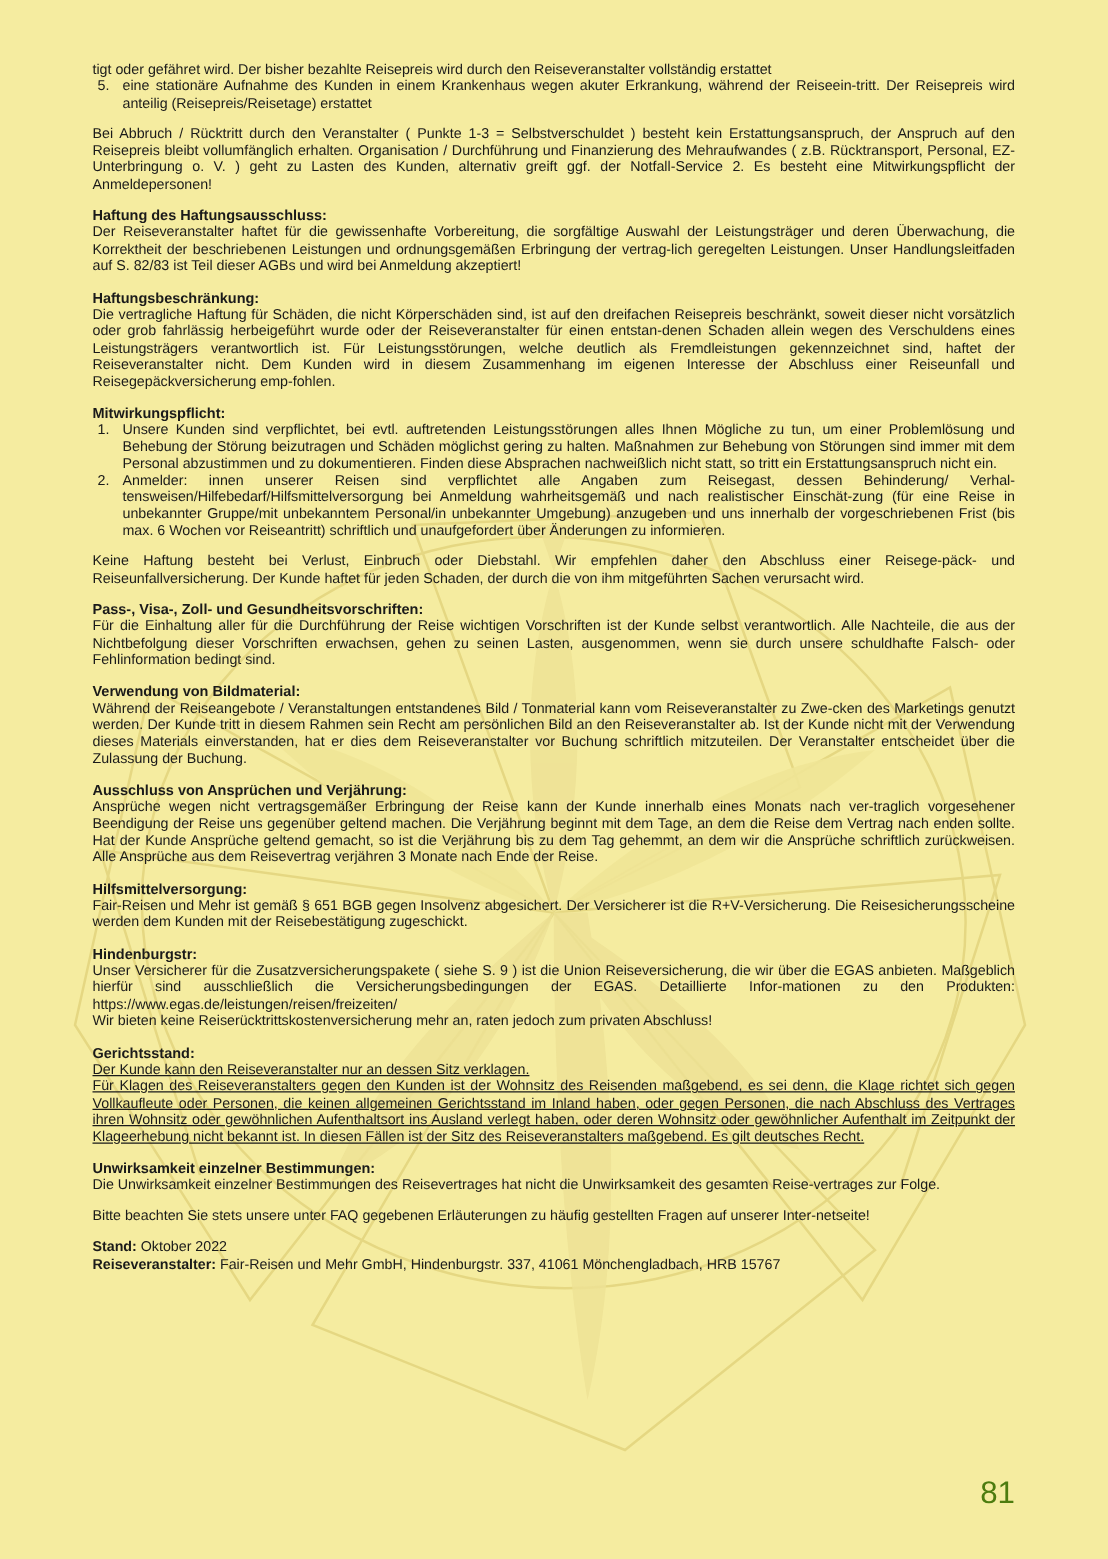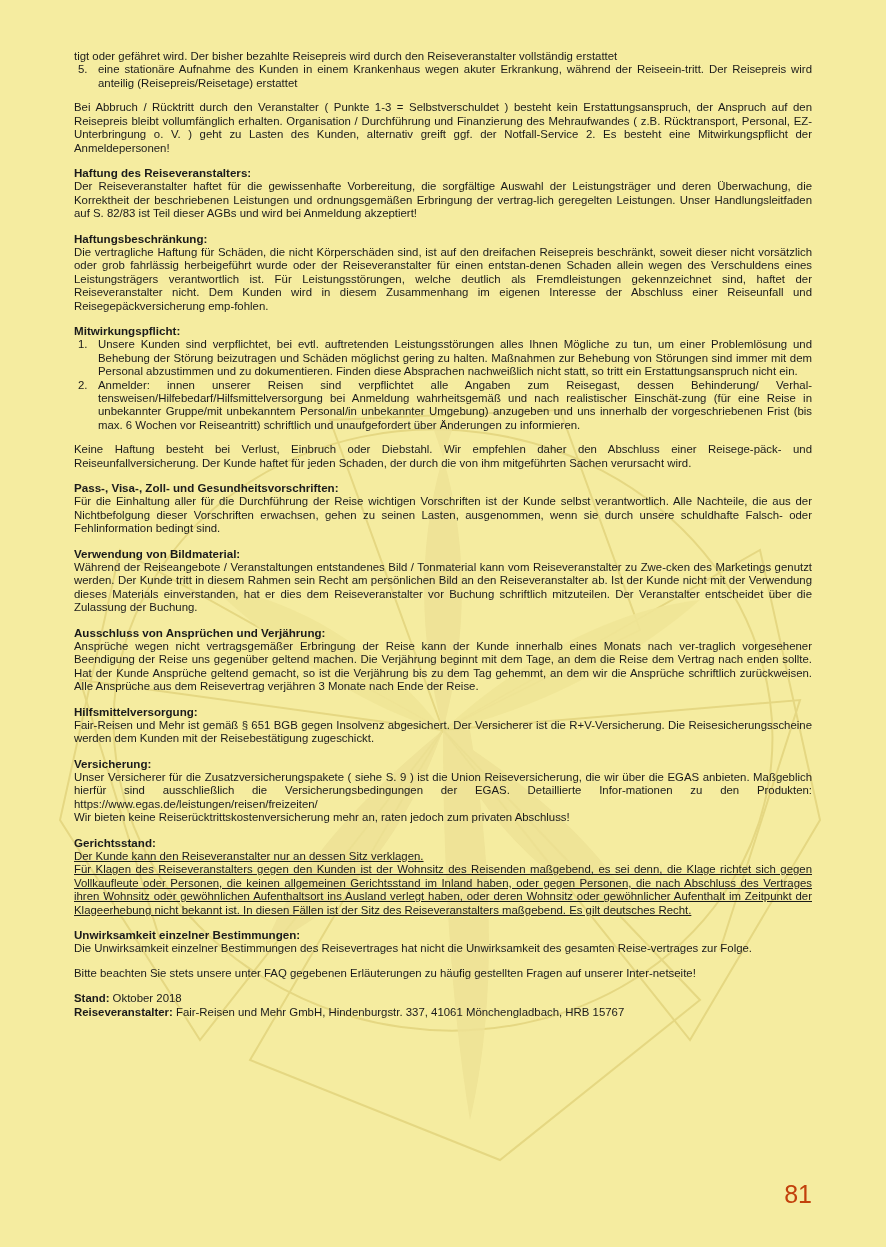--- a/index.html
+++ b/index.html
@@ -74,21 +74,21 @@
     text-align: justify;
   }
   .bold {
     font-weight: bold;
   }
   .pagenum {
     position: absolute;
     right: 74px;
     bottom: 38px;
     font-size: 25px;
-    color: #c2410c;
+    color: #4d7c0f;
     z-index: 3;
   }
   .footer-line {
     font-size: 11.4px;
     line-height: 1.25;
   }
 </style>
 </head>
 <body>
 
@@ -122,21 +122,21 @@
       <span class="num">5.</span>
       <span class="txt">eine stationäre Aufnahme des Kunden in einem Krankenhaus wegen akuter Erkrankung, während der Reiseein-tritt. Der Reisepreis wird anteilig (Reisepreis/Reisetage) erstattet</span>
     </div>
 
     <div class="gap"></div>
 
     <p class="blk">Bei Abbruch / Rücktritt durch den Veranstalter ( Punkte 1-3 = Selbstverschuldet ) besteht kein Erstattungsanspruch, der Anspruch auf den Reisepreis bleibt vollumfänglich erhalten. Organisation / Durchführung und Finanzierung des Mehraufwandes ( z.B. Rücktransport, Personal, EZ-Unterbringung o. V. ) geht zu Lasten des Kunden, alternativ greift ggf. der Notfall-Service 2. Es besteht eine Mitwirkungspflicht der Anmeldepersonen!</p>
 
     <div class="gap"></div>
 
-    <h2 class="head">Haftung des Reiseveranstalters:</h2>
+    <h2 class="head">Haftung des Haftungsausschluss:</h2>
     <p class="blk">Der Reiseveranstalter haftet für die gewissenhafte Vorbereitung, die sorgfältige Auswahl der Leistungsträger und deren Überwachung, die Korrektheit der beschriebenen Leistungen und ordnungsgemäßen Erbringung der vertrag-lich geregelten Leistungen. Unser Handlungsleitfaden auf S. 82/83 ist Teil dieser AGBs und wird bei Anmeldung akzeptiert!</p>
 
     <div class="gap"></div>
 
     <h2 class="head">Haftungsbeschränkung:</h2>
     <p class="blk">Die vertragliche Haftung für Schäden, die nicht Körperschäden sind, ist auf den dreifachen Reisepreis beschränkt, soweit dieser nicht vorsätzlich oder grob fahrlässig herbeigeführt wurde oder der Reiseveranstalter für einen entstan-denen Schaden allein wegen des Verschuldens eines Leistungsträgers verantwortlich ist. Für Leistungsstörungen, welche deutlich als Fremdleistungen gekennzeichnet sind, haftet der Reiseveranstalter nicht. Dem Kunden wird in diesem Zusammenhang im eigenen Interesse der Abschluss einer Reiseunfall und Reisegepäckversicherung emp-fohlen.</p>
 
     <div class="gap"></div>
 
     <h2 class="head">Mitwirkungspflicht:</h2>
@@ -168,21 +168,21 @@
     <h2 class="head">Ausschluss von Ansprüchen und Verjährung:</h2>
     <p class="blk">Ansprüche wegen nicht vertragsgemäßer Erbringung der Reise kann der Kunde innerhalb eines Monats nach ver-traglich vorgesehener Beendigung der Reise uns gegenüber geltend machen. Die Verjährung beginnt mit dem Tage, an dem die Reise dem Vertrag nach enden sollte. Hat der Kunde Ansprüche geltend gemacht, so ist die Verjährung bis zu dem Tag gehemmt, an dem wir die Ansprüche schriftlich zurückweisen. Alle Ansprüche aus dem Reisevertrag verjähren 3 Monate nach Ende der Reise.</p>
 
     <div class="gap"></div>
 
     <h2 class="head">Hilfsmittelversorgung:</h2>
     <p class="blk">Fair-Reisen und Mehr ist gemäß § 651 BGB gegen Insolvenz abgesichert. Der Versicherer ist die R+V-Versicherung. Die Reisesicherungsscheine werden dem Kunden mit der Reisebestätigung zugeschickt.</p>
 
     <div class="gap"></div>
 
-    <h2 class="head">Versicherung:</h2>
+    <h2 class="head">Hindenburgstr:</h2>
     <p class="blk" style="white-space: pre-line;">Unser Versicherer für die Zusatzversicherungspakete ( siehe S. 9 ) ist die Union Reiseversicherung, die wir über die EGAS anbieten. Maßgeblich hierfür sind ausschließlich die Versicherungsbedingungen der EGAS. Detaillierte Infor-mationen zu den Produkten: https://www.egas.de/leistungen/reisen/freizeiten/
 Wir bieten keine Reiserücktrittskostenversicherung mehr an, raten jedoch zum privaten Abschluss!</p>
 
     <div class="gap"></div>
 
     <h2 class="head">Gerichtsstand:</h2>
     <p class="blk" style="white-space: pre-line; text-decoration: underline;">Der Kunde kann den Reiseveranstalter nur an dessen Sitz verklagen.
 Für Klagen des Reiseveranstalters gegen den Kunden ist der Wohnsitz des Reisenden maßgebend, es sei denn, die Klage richtet sich gegen Vollkaufleute oder Personen, die keinen allgemeinen Gerichtsstand im Inland haben, oder gegen Personen, die nach Abschluss des Vertrages ihren Wohnsitz oder gewöhnlichen Aufenthaltsort ins Ausland verlegt haben, oder deren Wohnsitz oder gewöhnlicher Aufenthalt im Zeitpunkt der Klageerhebung nicht bekannt ist. In diesen Fällen ist der Sitz des Reiseveranstalters maßgebend. Es gilt deutsches Recht.</p>
 
     <div class="gap"></div>
@@ -191,21 +191,21 @@
     <p class="blk">Die Unwirksamkeit einzelner Bestimmungen des Reisevertrages hat nicht die Unwirksamkeit des gesamten Reise-vertrages zur Folge.</p>
 
     <div class="gap"></div>
 
     <p class="blk">Bitte beachten Sie stets unsere unter FAQ gegebenen Erläuterungen zu häufig gestellten Fragen auf unserer Inter-netseite!</p>
 
     <div class="gap"></div>
 
     <div class="footer-line">
       <span class="bold">Stand:</span>
-      <span>Oktober 2018</span>
+      <span>Oktober 2022</span>
     </div>
     <div class="footer-line">
       <span class="bold">Reiseveranstalter:</span>
       <span>Fair-Reisen und Mehr GmbH, Hindenburgstr. 337, 41061 Mönchengladbach, HRB 15767</span>
     </div>
 
   </div>
 
   <div class="pagenum">81</div>
 </div>

